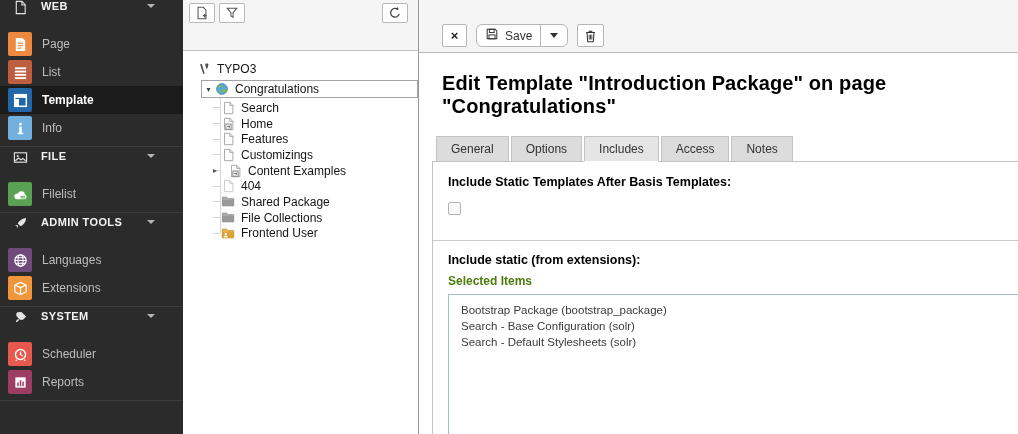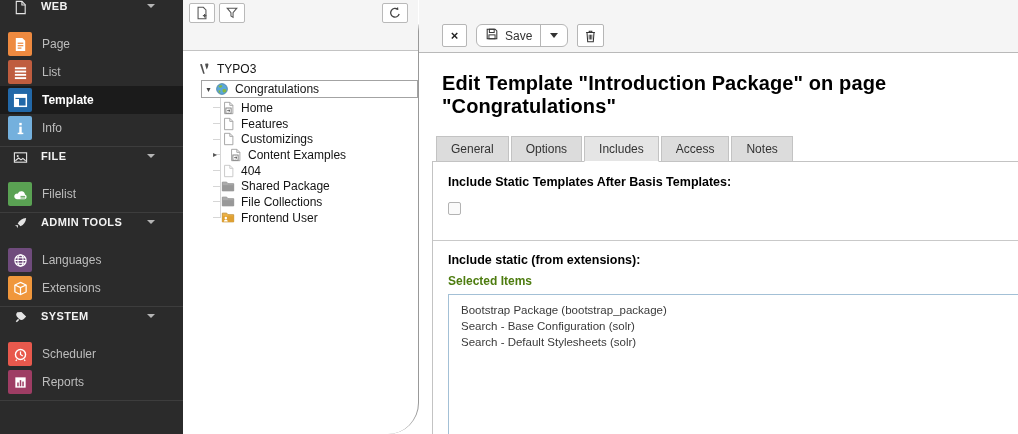--- a/index.html
+++ b/index.html
@@ -15,21 +15,21 @@
   .mm-header .lbl { margin-left:13px; font-size:11px; font-weight:bold; color:#f2f2f2; letter-spacing:.4px; }
   .mm-header .chev { margin-left:auto; color:#b5b5b5; font-size:9px; }
   .mm-item { height:28px; display:flex; align-items:center; padding-left:8px; cursor:pointer; }
   .mm-item .tile { width:24px; height:24px; border-radius:2px; display:flex; align-items:center; justify-content:center; flex:0 0 24px; }
   .mm-item .lbl { margin-left:10px; font-size:12px; color:#bdbdbd; }
   .mm-item.active { background:#1b1b1b; }
   .mm-item.active .lbl { color:#fff; font-weight:bold; }
   #sidebar .footline { border-top:1px solid #3d3d3d; margin-top:4px; }
 
   
-  #treepanel { width:236px; flex:0 0 236px; background:#fff; border-right:1px solid #999; display:flex; flex-direction:column;border-radius:31px; }
+  #treepanel { width:236px; flex:0 0 236px; background:#fff; border-right:1px solid #999; display:flex; flex-direction:column; }
   .tree-toolbar { height:51px; background:#f5f5f5; border-bottom:1px solid #c3c3c3; position:relative; flex:0 0 51px; }
   .ttb-left { position:absolute; left:6px; top:3px; display:flex; gap:4px; }
   .ttb-right { position:absolute; right:10px; top:3px; }
   .tbtn { width:26px; height:20px; background:#fff; border:1px solid #b9b9b9; border-radius:2px;
     display:flex; align-items:center; justify-content:center; cursor:pointer; }
   .tree-body { padding-top:8px; font-size:12px; color:#141414; position:relative; }
   .trow { height:16px; display:flex; align-items:center; white-space:nowrap; }
   .trow .nicon { width:16px; height:16px; flex:0 0 16px; display:inline-flex; align-items:center; justify-content:center; }
   .trow .nlbl { margin-left:5px; }
   .trow.root { padding-left:13px; height:20px; }
@@ -275,20 +275,30 @@
             <span class="nlbl">Congratulations</span>
           </div>
         </div>
         <div class="children">
           <div class="trow crow">
             <span class="stub"></span>
             <span class="nicon" style="display: inline-flex; align-items: center;">
               <svg width="13" height="14" viewBox="0 0 14 16">
                 <path d="M2.5 1.5h6l3.5 3.5v9.5h-9.5z" fill="#fff" stroke="#9b9b9b" stroke-width="1"></path>
                 <path d="M8.5 1.5v3.5H12" fill="none" stroke="#9b9b9b" stroke-width="1"></path>
+              </svg>
+            </span>
+            <span class="nlbl">Search</span>
+          </div>
+          <div class="trow crow">
+            <span class="stub"></span>
+            <span class="nicon" style="display: inline-flex; align-items: center;">
+              <svg width="13" height="14" viewBox="0 0 14 16">
+                <path d="M2.5 1.5h6l3.5 3.5v9.5h-9.5z" fill="#fff" stroke="#9b9b9b" stroke-width="1"></path>
+                <path d="M8.5 1.5v3.5H12" fill="none" stroke="#9b9b9b" stroke-width="1"></path>
                 <rect x="4" y="8" width="6" height="6" fill="#fff" stroke="#777" stroke-width="1"></rect>
                 <path d="M5.5 11h3M7.3 9.7l1.4 1.3-1.4 1.3" fill="none" stroke="#555" stroke-width="1"></path>
               </svg>
             </span>
             <span class="nlbl">Home</span>
           </div>
           <div class="trow crow">
             <span class="stub"></span>
             <span class="nicon" style="display: inline-flex; align-items: center;">
               <svg width="13" height="14" viewBox="0 0 14 16">

